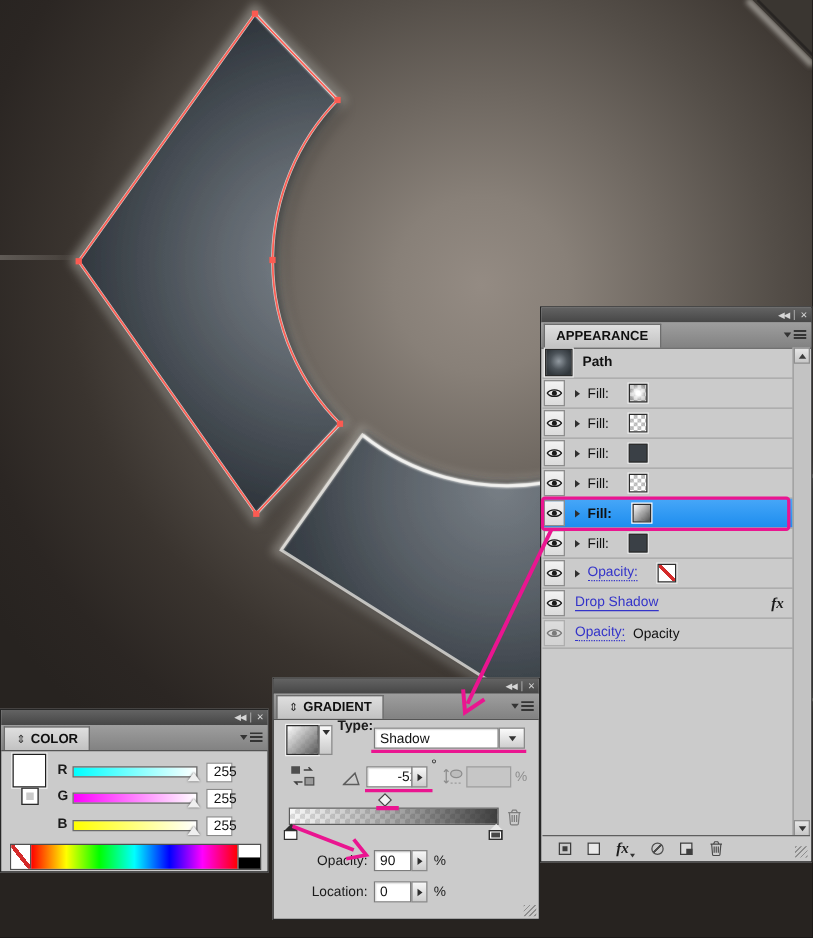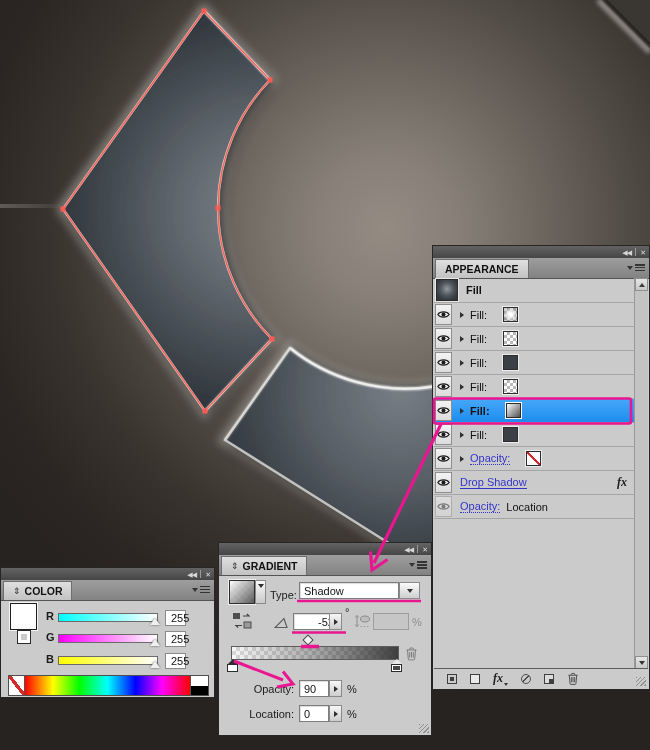--- a/index.html
+++ b/index.html
@@ -230,21 +230,21 @@
       </div>
       <div class="menu">
         <span class="tri-d"></span>
         <span class="hamb"></span>
       </div>
     </div>
 
     <div class="arow" style="top:32px;height:25px;">
       <span class="pththumb"></span>
       <span class="rbody">
-          <span class="rlabel" style="font-weight:bold;">Fill</span>
+          <span class="rlabel" style="font-weight:bold;">Path</span>
         </span>
     </div>
 
     <div class="arow" style="top:57px;">
       <span class="eyec">
           <svg width="13" height="9" viewBox="0 0 13 9">
             <path d="M.8,4.5 C3,1 10,1 12.2,4.5 C10,8 3,8 .8,4.5 Z" fill="none" stroke="#1b1b1b" stroke-width="1.1"></path>
             <circle cx="6.5" cy="4.5" r="2" fill="#1b1b1b"></circle>
           </svg>
         </span>
@@ -354,21 +354,21 @@
 
     <div class="arow" style="top:249px;">
       <span class="eyec" style="opacity:.45;">
           <svg width="13" height="9" viewBox="0 0 13 9">
             <path d="M.8,4.5 C3,1 10,1 12.2,4.5 C10,8 3,8 .8,4.5 Z" fill="none" stroke="#1b1b1b" stroke-width="1.1"></path>
             <circle cx="6.5" cy="4.5" r="2" fill="#1b1b1b"></circle>
           </svg>
         </span>
       <span class="rbody">
           <span class="rlink">Opacity:</span>
-        <span class="rlabel">Location</span>
+        <span class="rlabel">Opacity</span>
         </span>
     </div>
 
     <div class="vscroll">
       <div class="sbtn" style="top:0;">
           <span class="tri-u"></span>
         </div>
       <div class="sbtn" style="bottom:0;">
           <span class="tri-d"></span>
         </div>
@@ -409,21 +409,21 @@
       <div class="menu">
         <span class="tri-d"></span>
         <span class="hamb"></span>
       </div>
     </div>
 
     <div class="gthumb"></div>
     <div class="gthumbbtn">
         <span class="tri-d" style="border-top-color:#2e2e2e;"></span>
       </div>
-    <span class="lab" style="left:51px;top:46px;">Type:</span>
+    <span class="lab" style="left:51px;top:32px;font-weight:bold;">Type:</span>
     <div class="fld" style="left:80px;top:39px;width:100px;height:17px;">
         <span>Shadow</span>
       </div>
     <div class="combobtn">
         <span class="tri-d"></span>
       </div>
 
     <svg style="position:absolute;left:13px;top:69px;" width="21" height="18" viewBox="0 0 21 18">
       <rect x="1" y="1" width="7" height="6" fill="#4e4e4e"></rect>
       <rect x="12" y="10" width="7" height="6" fill="#9a9a9a" stroke="#4e4e4e"></rect>

